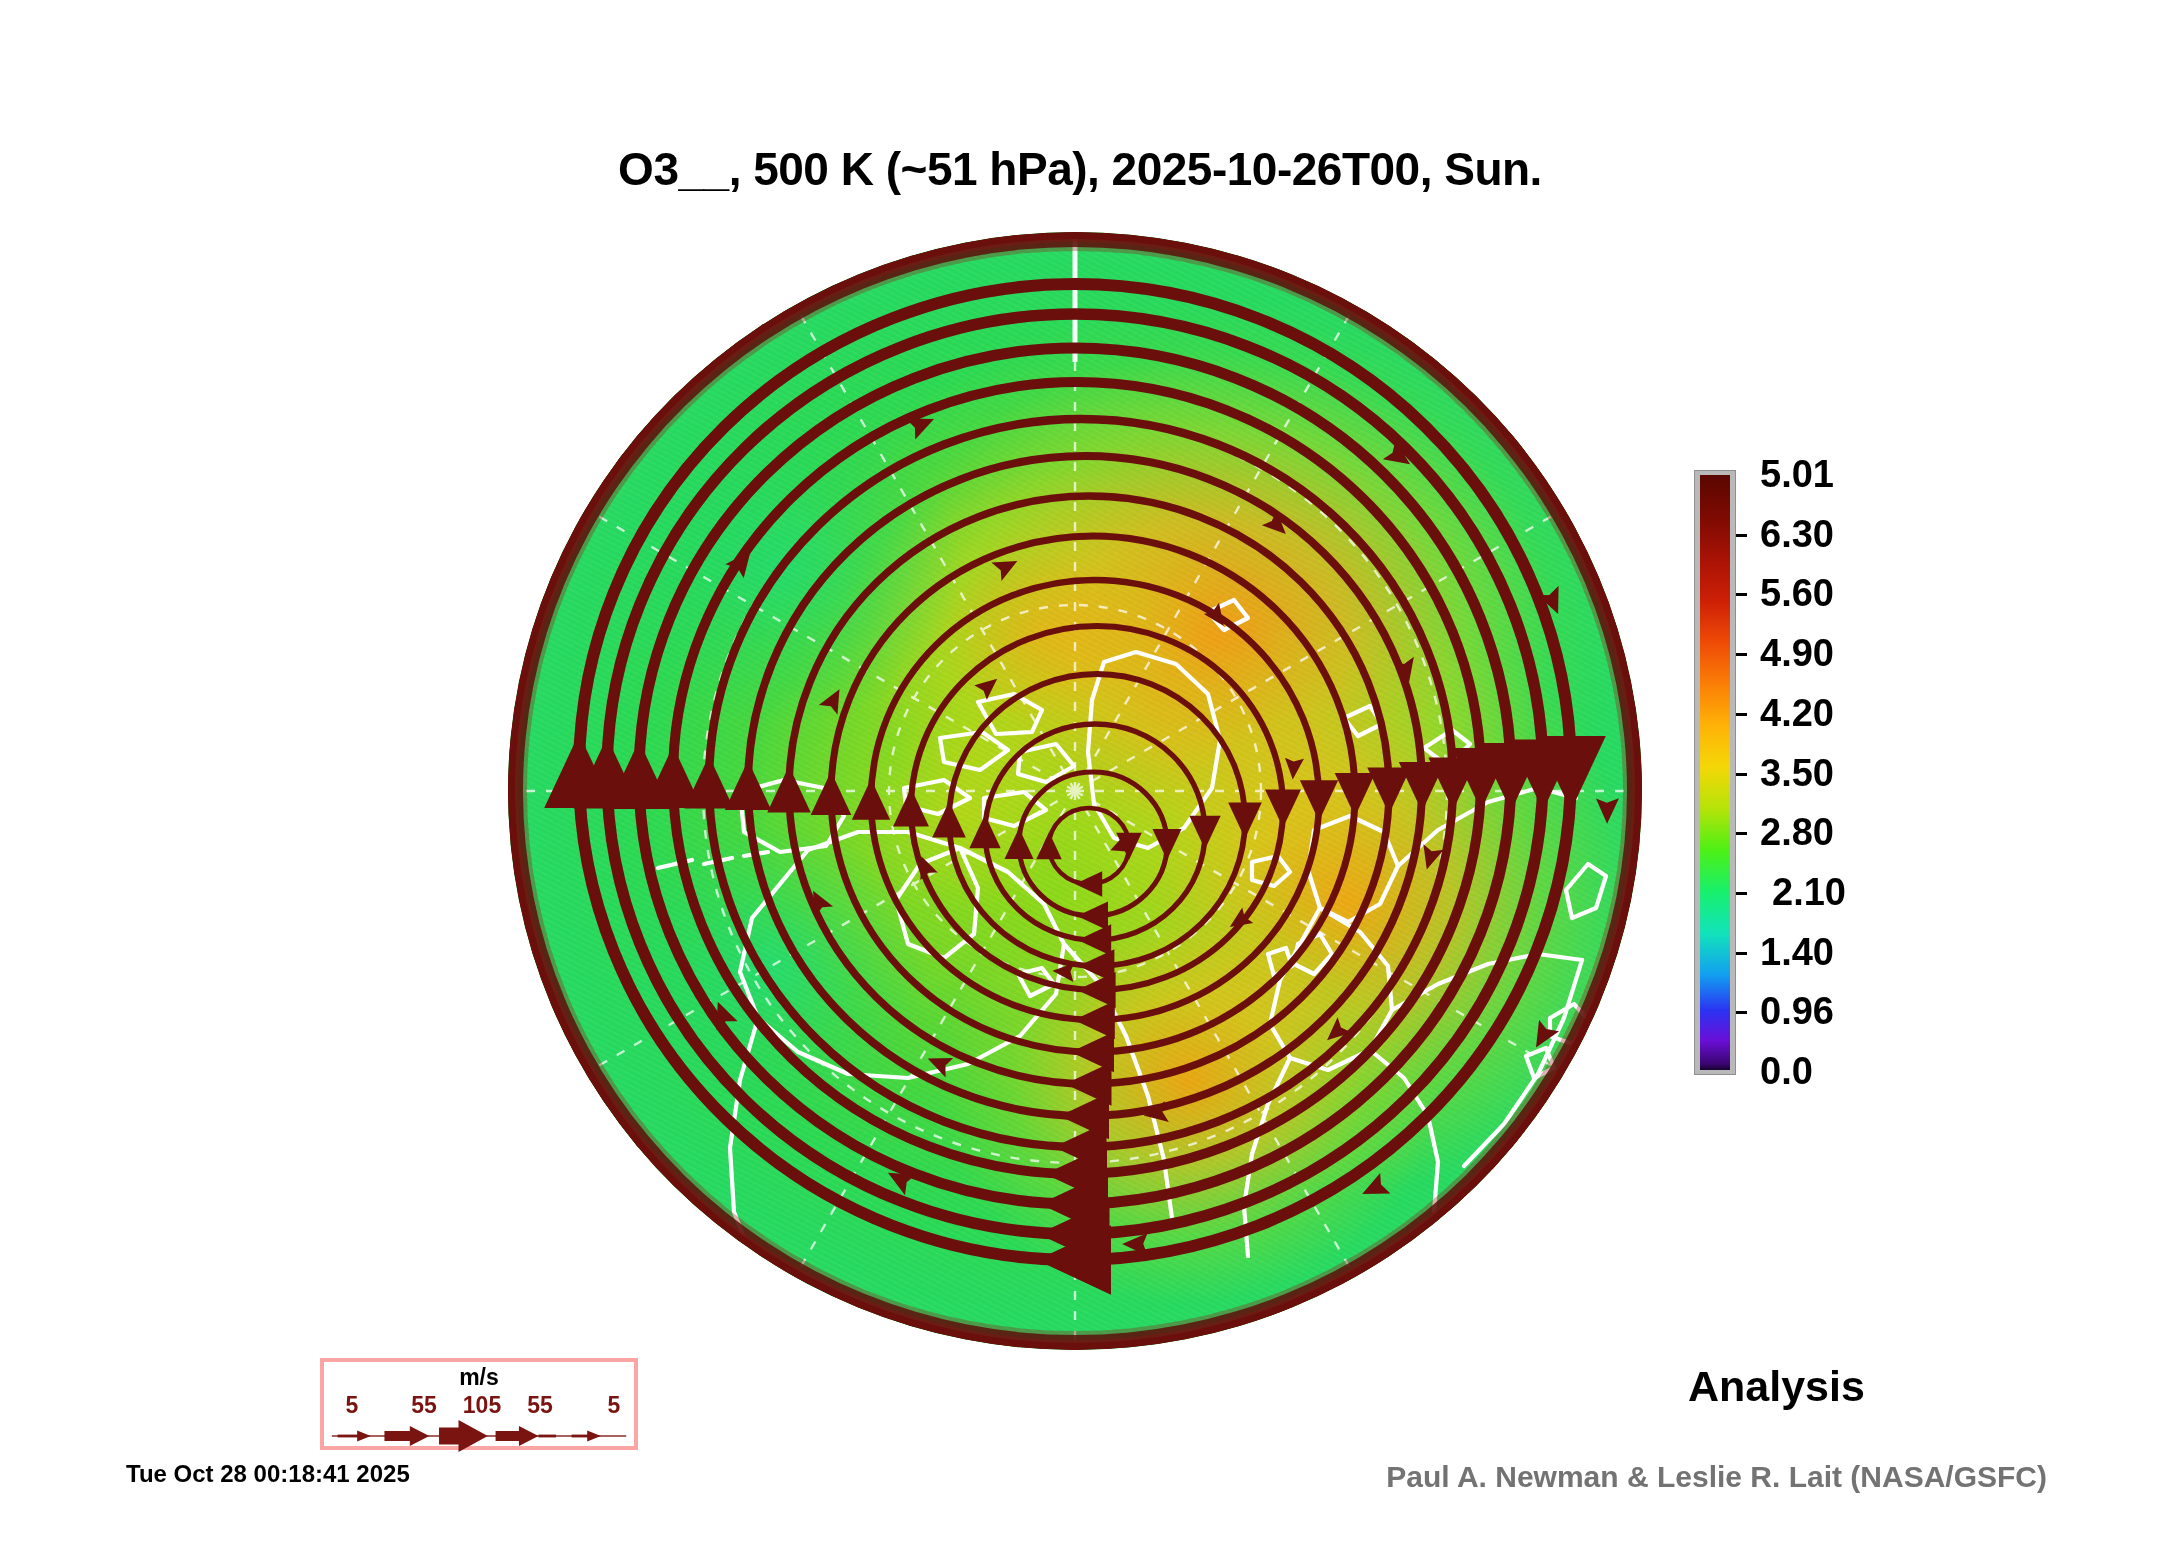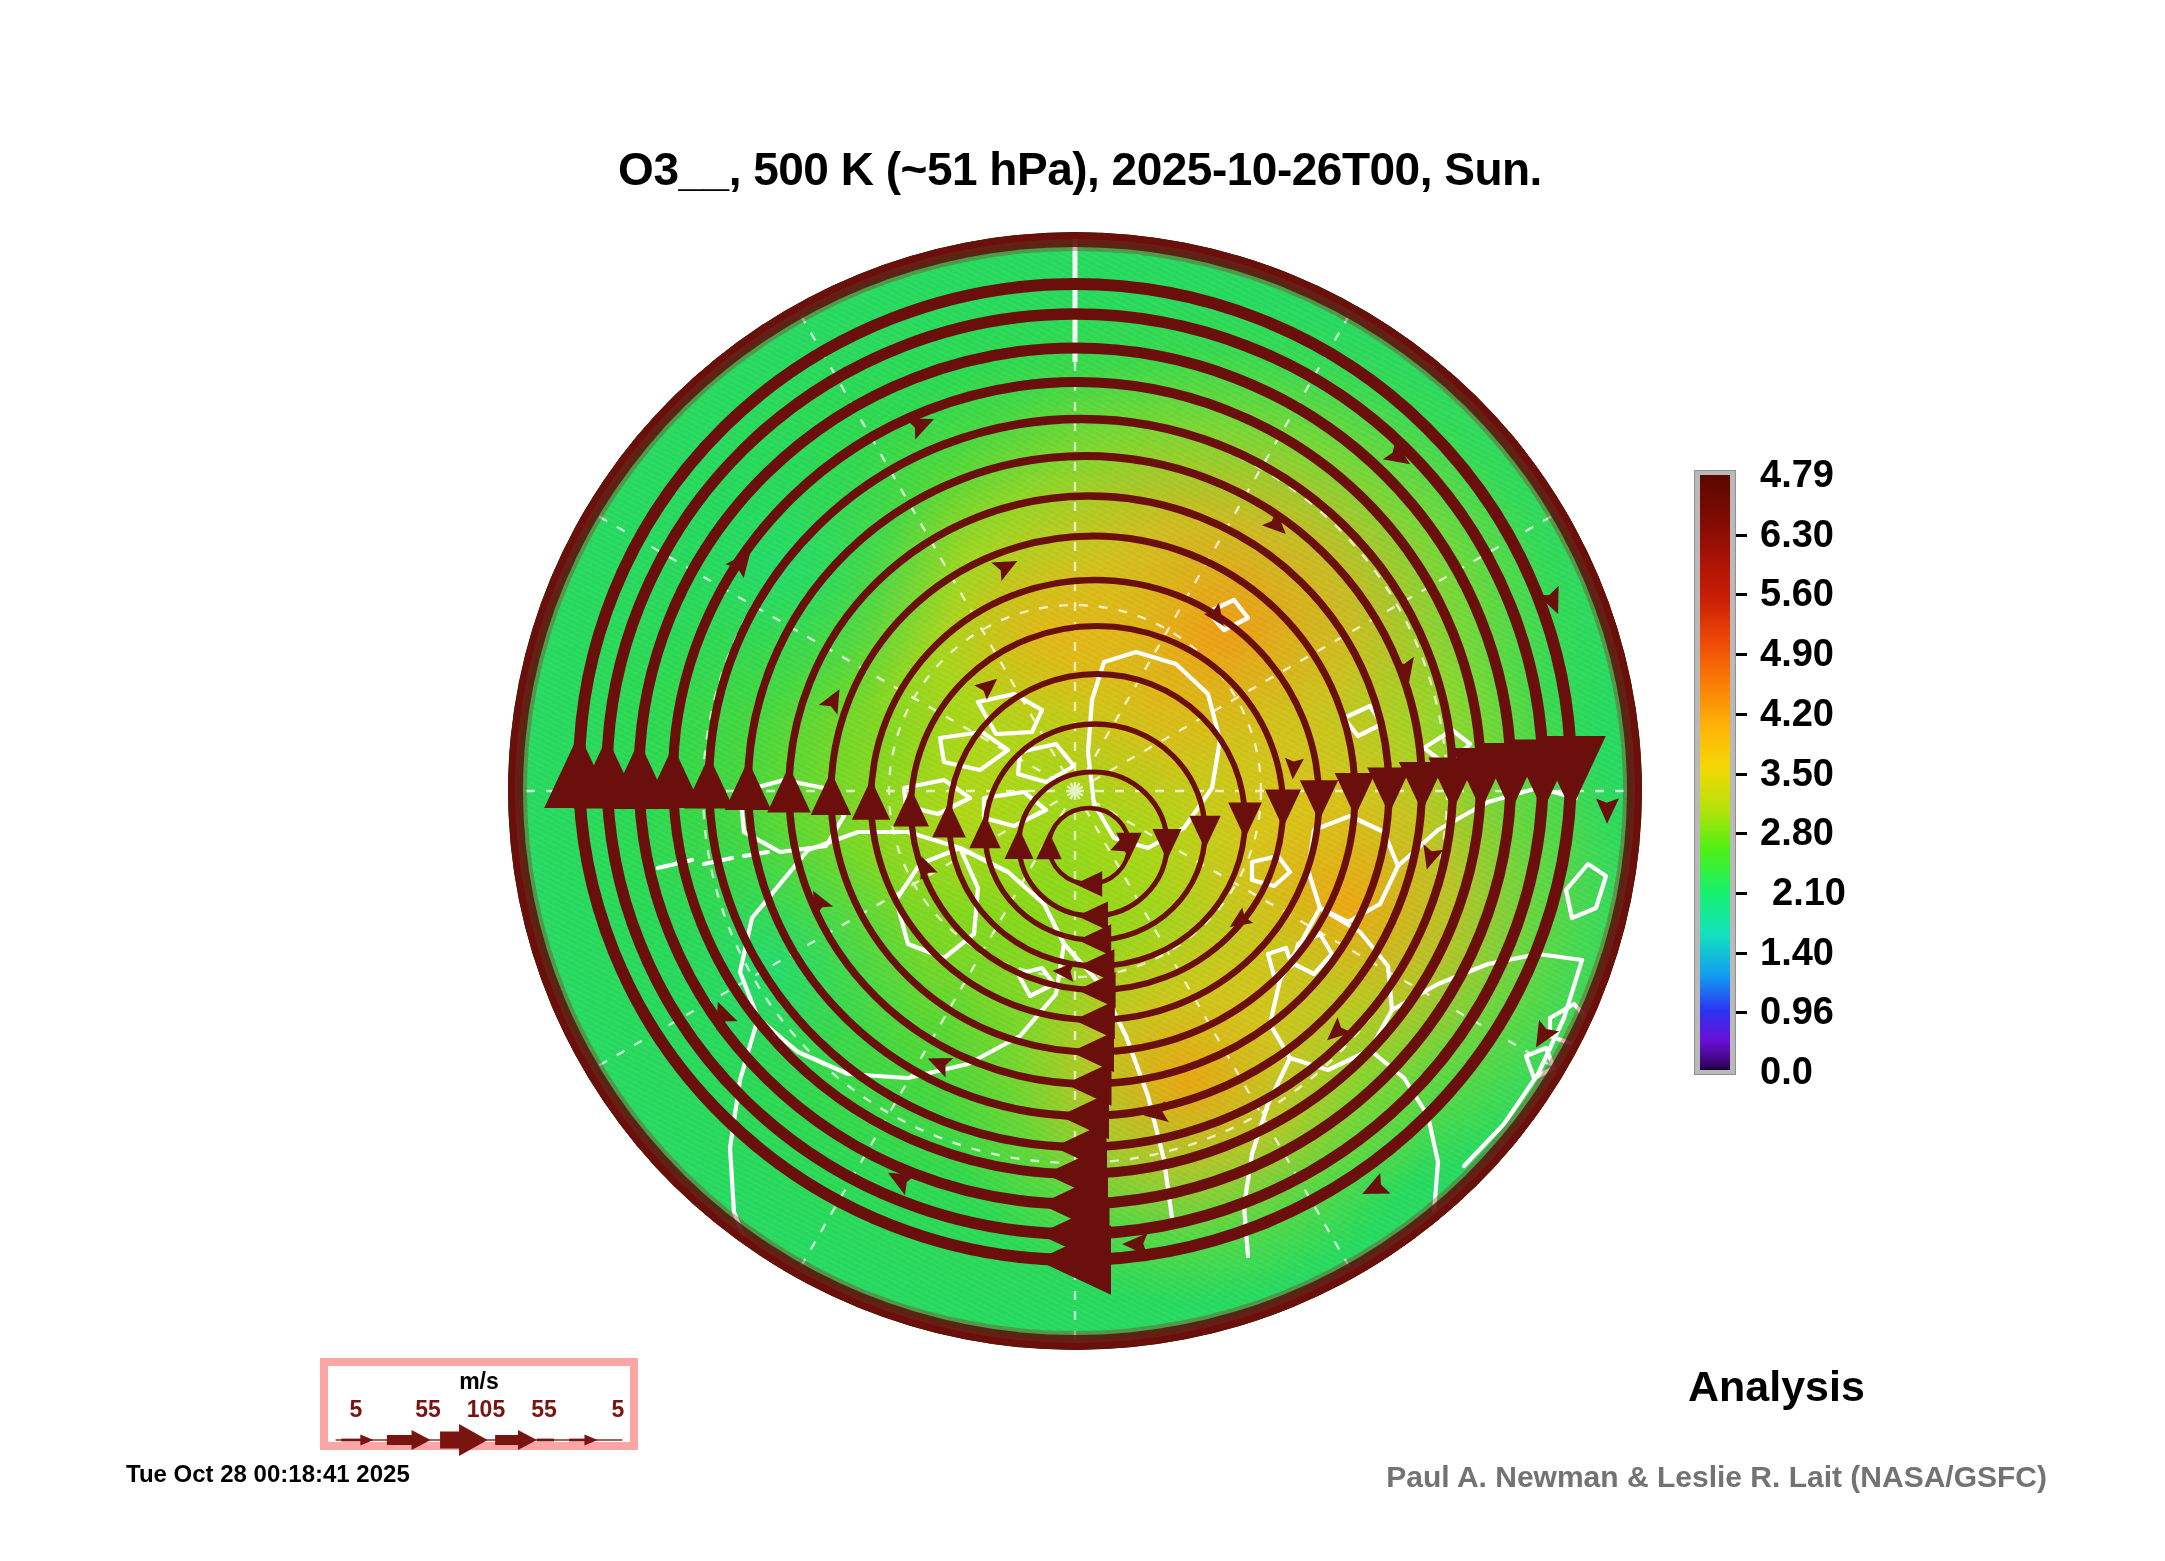--- a/index.html
+++ b/index.html
@@ -142,21 +142,21 @@
   .cb-lab{
     position:absolute;left:66px;
     font-size:38px;font-weight:bold;color:#000;
     transform:translateY(-50%);
     white-space:nowrap;
   }
 
   
   #wleg{
     position:absolute;left:320px;top:1358px;width:318px;height:92px;
-    border:8px solid #fca5a5;background:#ffffff;box-sizing:border-box;
+    border:4px solid #fca5a5;background:#ffffff;box-sizing:border-box;
   }
   #wleg-unit{
     position:absolute;left:0;top:2px;width:100%;text-align:center;
     font-size:23px;font-weight:bold;color:#000;
   }
   .wleg-num{
     position:absolute;top:30px;
     font-size:23px;font-weight:bold;color:#7a1410;
     transform:translateX(-50%);
     white-space:nowrap;
@@ -330,21 +330,21 @@
 
     <div id="jetrim"></div>
   </div>
 </div>
 
 <div id="cbar-wrap">
   <div id="cbar-frame">
     <div id="cbar"></div>
   </div>
   <div id="cbar-ticks">
-      <div class="cb-lab" style="top: 4px;">4.79</div>
+      <div class="cb-lab" style="top: 4px;">5.01</div>
       <div class="cb-tick" style="top: 63.7px;"></div>
       <div class="cb-lab" style="top: 63.7px;">6.30</div>
       <div class="cb-tick" style="top: 123.4px;"></div>
       <div class="cb-lab" style="top: 123.4px;">5.60</div>
       <div class="cb-tick" style="top: 183.1px;"></div>
       <div class="cb-lab" style="top: 183.1px;">4.90</div>
       <div class="cb-tick" style="top: 242.8px;"></div>
       <div class="cb-lab" style="top: 242.8px;">4.20</div>
       <div class="cb-tick" style="top: 302.5px;"></div>
       <div class="cb-lab" style="top: 302.5px;">3.50</div>

